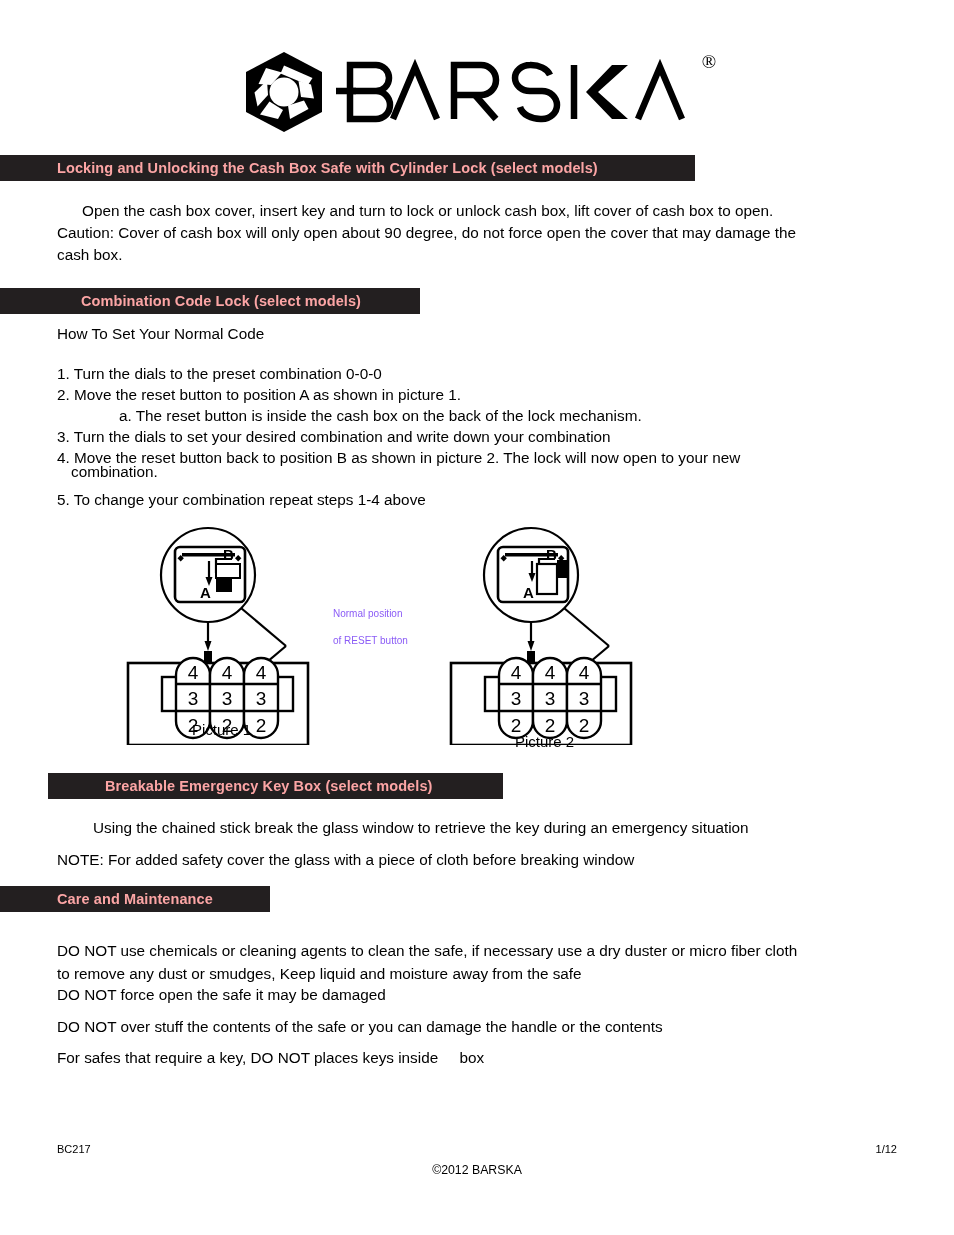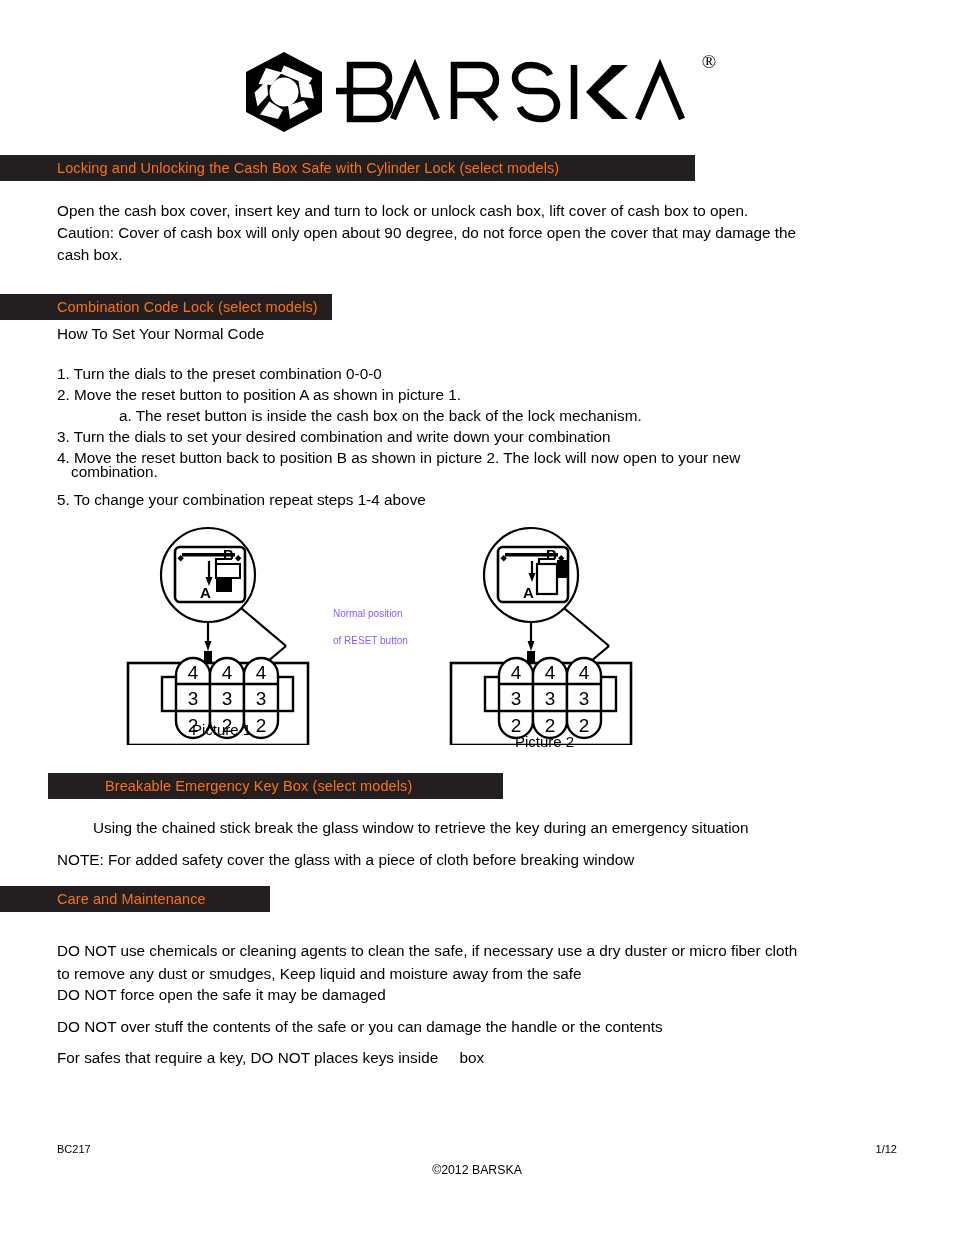--- a/index.html
+++ b/index.html
@@ -45,23 +45,23 @@
   
   .sec-bar {
     position: absolute;
     left: 0;
     height: 26px;
     background: #231f20;
     display: flex;
     align-items: center;
   }
   .sec-bar > span {
-    color: #f97316;
+    color: #fca5a5;
     font-size: 14.5px;
-    font-weight: normal;
+    font-weight: bold;
     letter-spacing: 0.1px;
     padding-left: 57px;
     white-space: nowrap;
   }
 
   
   .para {
     position: absolute;
     left: 57px;
     font-size: 15.3px;
@@ -160,25 +160,25 @@
       </g>
     </svg>
     <span class="logo-reg">®</span>
   </div>
 </div>
 
 <div class="sec-bar" style="top:155px; width:695px;">
   <span>Locking and Unlocking the Cash Box Safe with Cylinder Lock (select models)</span>
 </div>
 
-<div class="para" style="top:200px; width:850px;">Open the cash box cover, insert key and turn to lock or unlock cash box, lift cover of cash box to open.</div>
+<div class="para" style="top:200px; width:850px;margin-left:25px;">Open the cash box cover, insert key and turn to lock or unlock cash box, lift cover of cash box to open.</div>
 <div class="para" style="top:222px; width:850px;">Caution: Cover of cash box will only open about 90 degree, do not force open the cover that may damage the</div>
 <div class="para" style="top:244px; width:850px;">cash box.</div>
 
-<div class="sec-bar" style="top:294px; width:332px;">
+<div class="sec-bar" style="top:288px; width:396px;padding-left:24px;">
   <span>Combination Code Lock (select models)</span>
 </div>
 
 <div class="para" style="top:323px;">How To Set Your Normal Code</div>
 
 <div class="list-line" style="top:363px;">1. Turn the dials to the preset combination 0-0-0</div>
 <div class="list-line" style="top:384px;">2. Move the reset button to position A as shown in picture 1.</div>
 <div class="list-line indent-a" style="top:405px; padding-left:62px;">a. The reset button is inside the cash box on the back of the lock mechanism.</div>
 <div class="list-line" style="top:426px;">3. Turn the dials to set your desired combination and write down your combination</div>
 <div class="list-line" style="top:447px;">4. Move the reset button back to position B as shown in picture 2. The lock will now open to your new</div>

